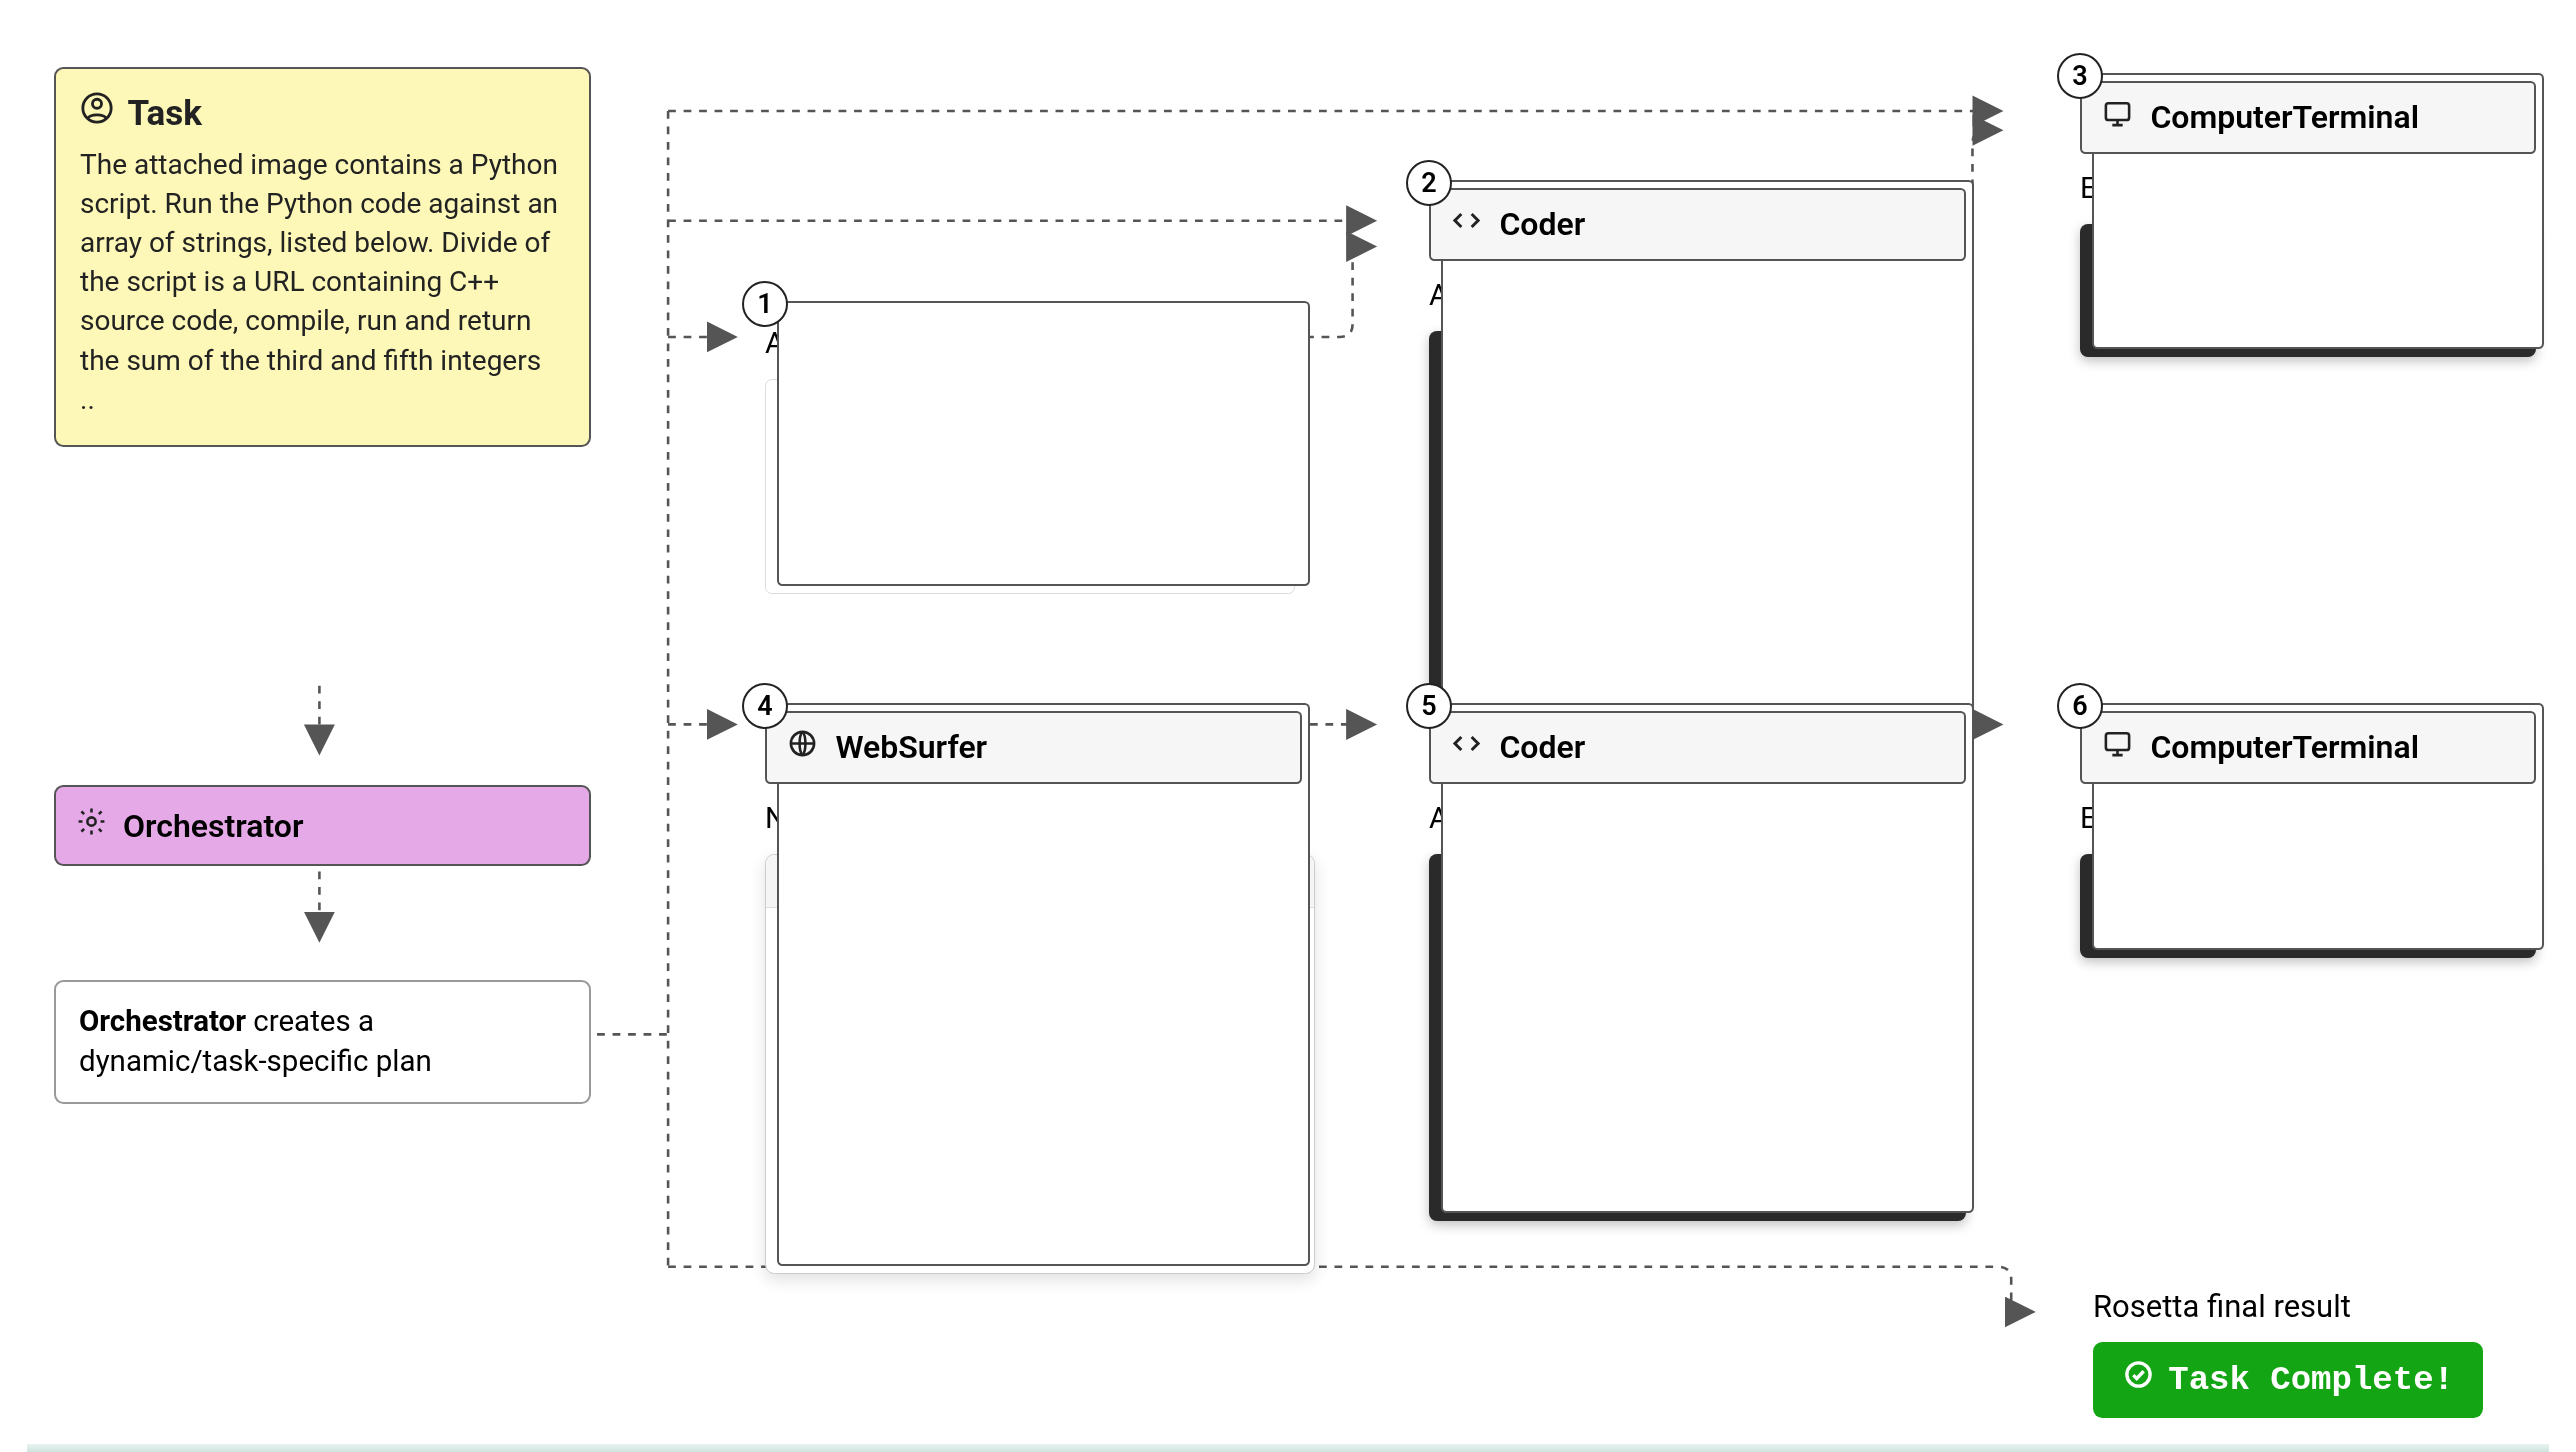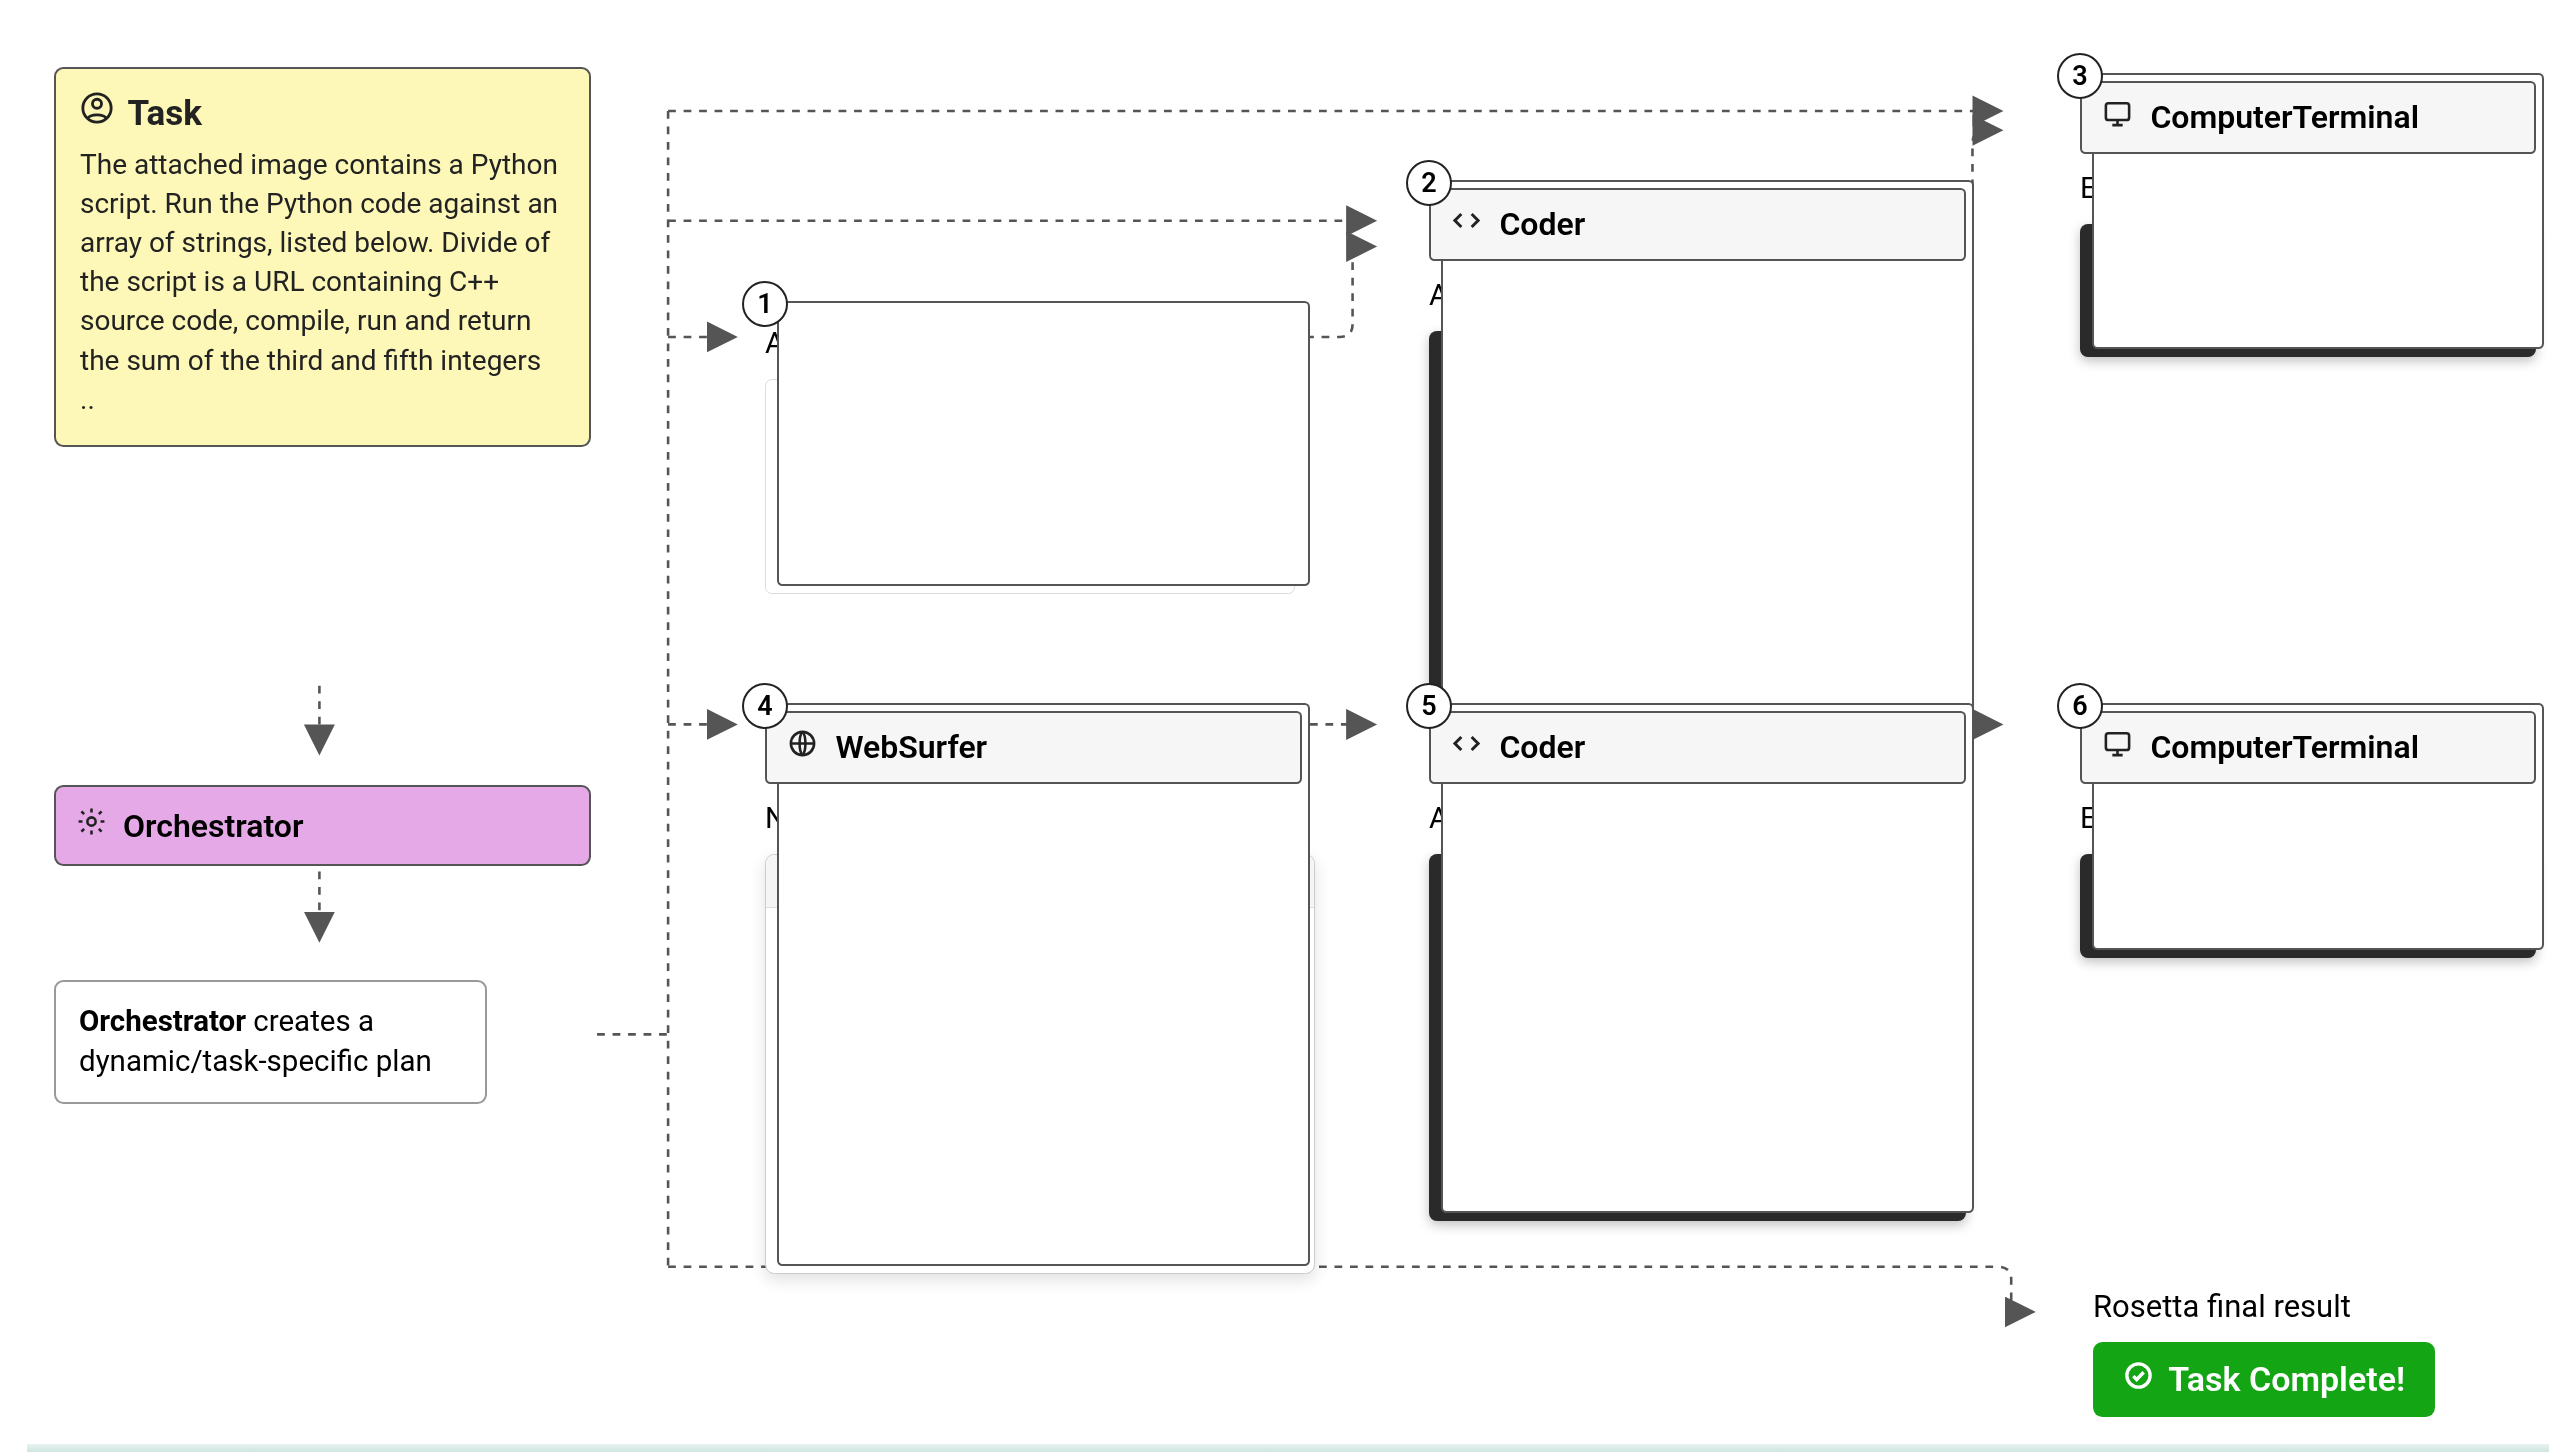--- a/index.html
+++ b/index.html
@@ -47,21 +47,21 @@
     padding: 19px 20px;
     display: flex; align-items: center; gap: 16px;
     font-size: 32px; font-weight: 600;
   }
   .orchestrator-box svg { width: 31px; height: 31px; }
 
   
   .plan-box {
     position: absolute;
     left: 27px; top: 953px;
-    width: 433px;
+    width: 537px;
     background: #fff;
     border: 2px solid #999;
     border-radius: 9.4px;
     padding: 20px 23px;
     font-size: 29.5px;
     line-height: 1.35;
   }
   .plan-box b { font-weight: 700; }
 
   
@@ -225,21 +225,21 @@
     font-size: 31px;
   }
   .final-btn {
     position: absolute;
     left: 2066px; top: 1315px;
     background: #14a514;
     color: #fff;
     border-radius: 9.4px;
     padding: 17.4px 29.5px;
     font-size: 34px; font-weight: 600;
-    display: flex; align-items: center; gap: 14.8px;
+    display: flex; align-items: center; gap: 14.8px; font-family: Liberation Mono, monospace;
   }
   .final-btn svg { width: 31px; height: 31px; }
 
   
   .bottom-bar {
     position: absolute;
     left: 0; right: 0; height: 8px;
     bottom: -27px;
     background: linear-gradient(to bottom, #e8f3f1, #cfe4e0);
   }

